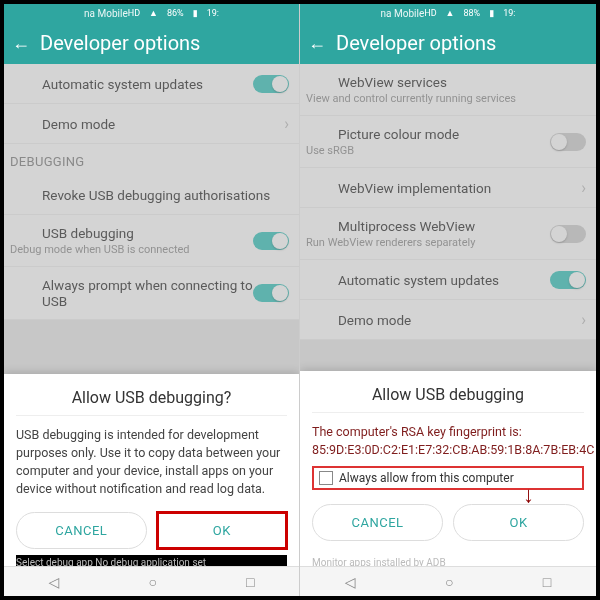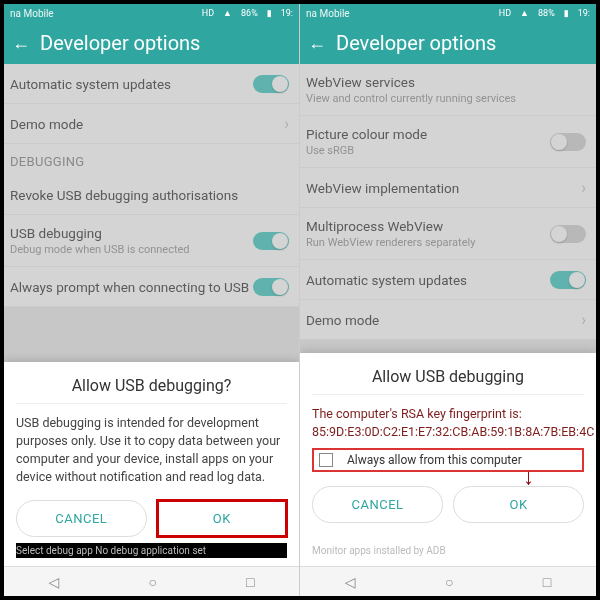--- a/index.html
+++ b/index.html
@@ -1,52 +1,52 @@
 <!DOCTYPE html>
 <html><head>
 <meta charset="utf-8">
 <style>
   * { box-sizing: border-box; margin: 0; padding: 0; }
   body { font-family: -apple-system, Roboto, Arial, sans-serif; background: #fff; }
   .outer { width: 600px; height: 600px; border: 4px solid #000; display: flex; background: #fff; }
   .pane { width: 50%; height: 100%; position: relative; overflow: hidden; background: #e8e8e8; }
   .pane:first-child { border-right: 1px solid #ccc; }
 
-  .statusbar { height: 18px; background: #2fa6a0; color: #fff; font-size: 10px; display: flex; align-items: center; padding: 0 6px; justify-content: space-between; }
+  .statusbar { height: 18px; background: #2fa6a0; color: #fff; font-size: 10px; display: flex; align-items: center; padding: 0 6px; justify-content: center; }
   .statusbar .carrier { opacity: .9; }
   .statusbar .icons { display: flex; gap: 9px; align-items: center; }
   .statusbar .icons span { font-size: 9px; }
 
   .appbar { height: 42px; background: #2fa6a0; color: #fff; display: flex; align-items: center; padding: 0 8px; gap: 10px; }
   .appbar .back { font-size: 18px; }
   .appbar .title { font-size: 20px; }
 
   .content { position: relative; height: calc(100% - 60px); }
   .scrim { position: absolute; inset: 0; background: rgba(160,160,160,.45); pointer-events: none; }
 
   .list { background: #fff; }
   .row { padding: 10px 10px 10px 6px; border-bottom: 1px solid #eee; display: flex; align-items: center; justify-content: space-between; min-height: 40px; }
   .row .txt { display: flex; flex-direction: column; }
-  .row .label { font-size: 13.5px; color: #222; }
+  .row .label { font-size: 13.5px; color: #222; margin-left: 32px; }
   .row .sub { font-size: 11px; color: #888; margin-top: 2px; }
   .section-hdr { padding: 10px 6px 6px; font-size: 13px; color: #777; letter-spacing: .3px; }
 
   .switch { width: 36px; height: 18px; border-radius: 10px; background: #ccc; position: relative; flex-shrink: 0; }
   .switch::after { content: ""; position: absolute; width: 16px; height: 16px; background: #fff; border-radius: 50%; top: 1px; left: 1px; box-shadow: 0 1px 2px rgba(0,0,0,.3); }
   .switch.on { background: #2ac1b8; }
   .switch.on::after { left: 19px; }
 
   .chevron { color: #bbb; font-size: 16px; }
 
-  .dialog { position: absolute; left: 0; right: 0; bottom: 30px; background: #fff; padding: 14px 12px 8px; box-shadow: 0 -2px 8px rgba(0,0,0,.15); }
+  .dialog { position: absolute; left: 0; right: 0; bottom: 18px; background: #fff; padding: 14px 12px 8px; box-shadow: 0 -2px 8px rgba(0,0,0,.15); }
   .dialog .dlg-title { text-align: center; font-size: 16px; color: #333; margin-bottom: 8px; }
   .dialog hr { border: none; border-top: 1px solid #eee; margin: 6px 0 10px; }
   .dialog .body { font-size: 12.5px; color: #444; line-height: 1.45; }
   .dialog .fp { font-size: 12.5px; color: #7f1d1d; line-height: 1.4; }
-  .dialog .checkbox-row { display: flex; align-items: flex-start; gap: 14px; margin-top: 8px; border: 2px solid #d33; padding: 3px 5px; }
+  .dialog .checkbox-row { display: flex; align-items: flex-start; gap: 6px; margin-top: 8px; border: 2px solid #d33; padding: 3px 5px; }
   .dialog .checkbox { width: 14px; height: 14px; border: 1.5px solid #888; }
   .dialog .checkbox-row span { font-size: 12px; color: #333; }
   .dialog .actions { display: flex; gap: 10px; margin-top: 14px; }
   .dialog .btn { flex: 1; text-align: center; padding: 10px 0; border: 1px solid #ddd; border-radius: 22px; color: #2fa6a0; font-size: 13px; letter-spacing: .5px; background: #fff; }
   .ok-highlight { outline: 3px solid #c00; outline-offset: -2px; border-radius: 0 !important; }
 
   .navbar { position: absolute; bottom: 0; left: 0; right: 0; height: 30px; background: #f5f5f5; display: flex; align-items: center; justify-content: space-around; border-top: 1px solid #ddd; }
   .navbar span { color: #888; font-size: 14px; }
 
   .peek { position: absolute; bottom: 30px; left: 6px; font-size: 10px; color: #999; background: #000000; padding: 2px 0; width: 100%; }
@@ -194,21 +194,21 @@
         <div class="fp">85:9D:E3:0D:C2:E1:E7:32:CB:AB:59:1B:8A:7B:EB:4C</div>
         <div class="checkbox-row">
           <div class="checkbox"></div>
           <span>Always allow from this computer</span>
         </div>
         <div class="actions" style="position:relative;">
           <div class="btn">CANCEL</div>
           <div class="btn">OK</div>
           <div class="arrow-down" style="right:50px;top:-22px;">↓</div>
         </div>
-        <div class="peek2" style="position:static;margin-top:20px;color:#bbb;">Monitor apps installed by ADB</div>
+        <div class="peek2" style="position:static;margin-top:14px;color:#bbb;">Monitor apps installed by ADB</div>
       </div>
 
       <div class="navbar">
         <span>◁</span>
         <span>○</span>
         <span>□</span>
       </div>
     </div>
   </div>
 

